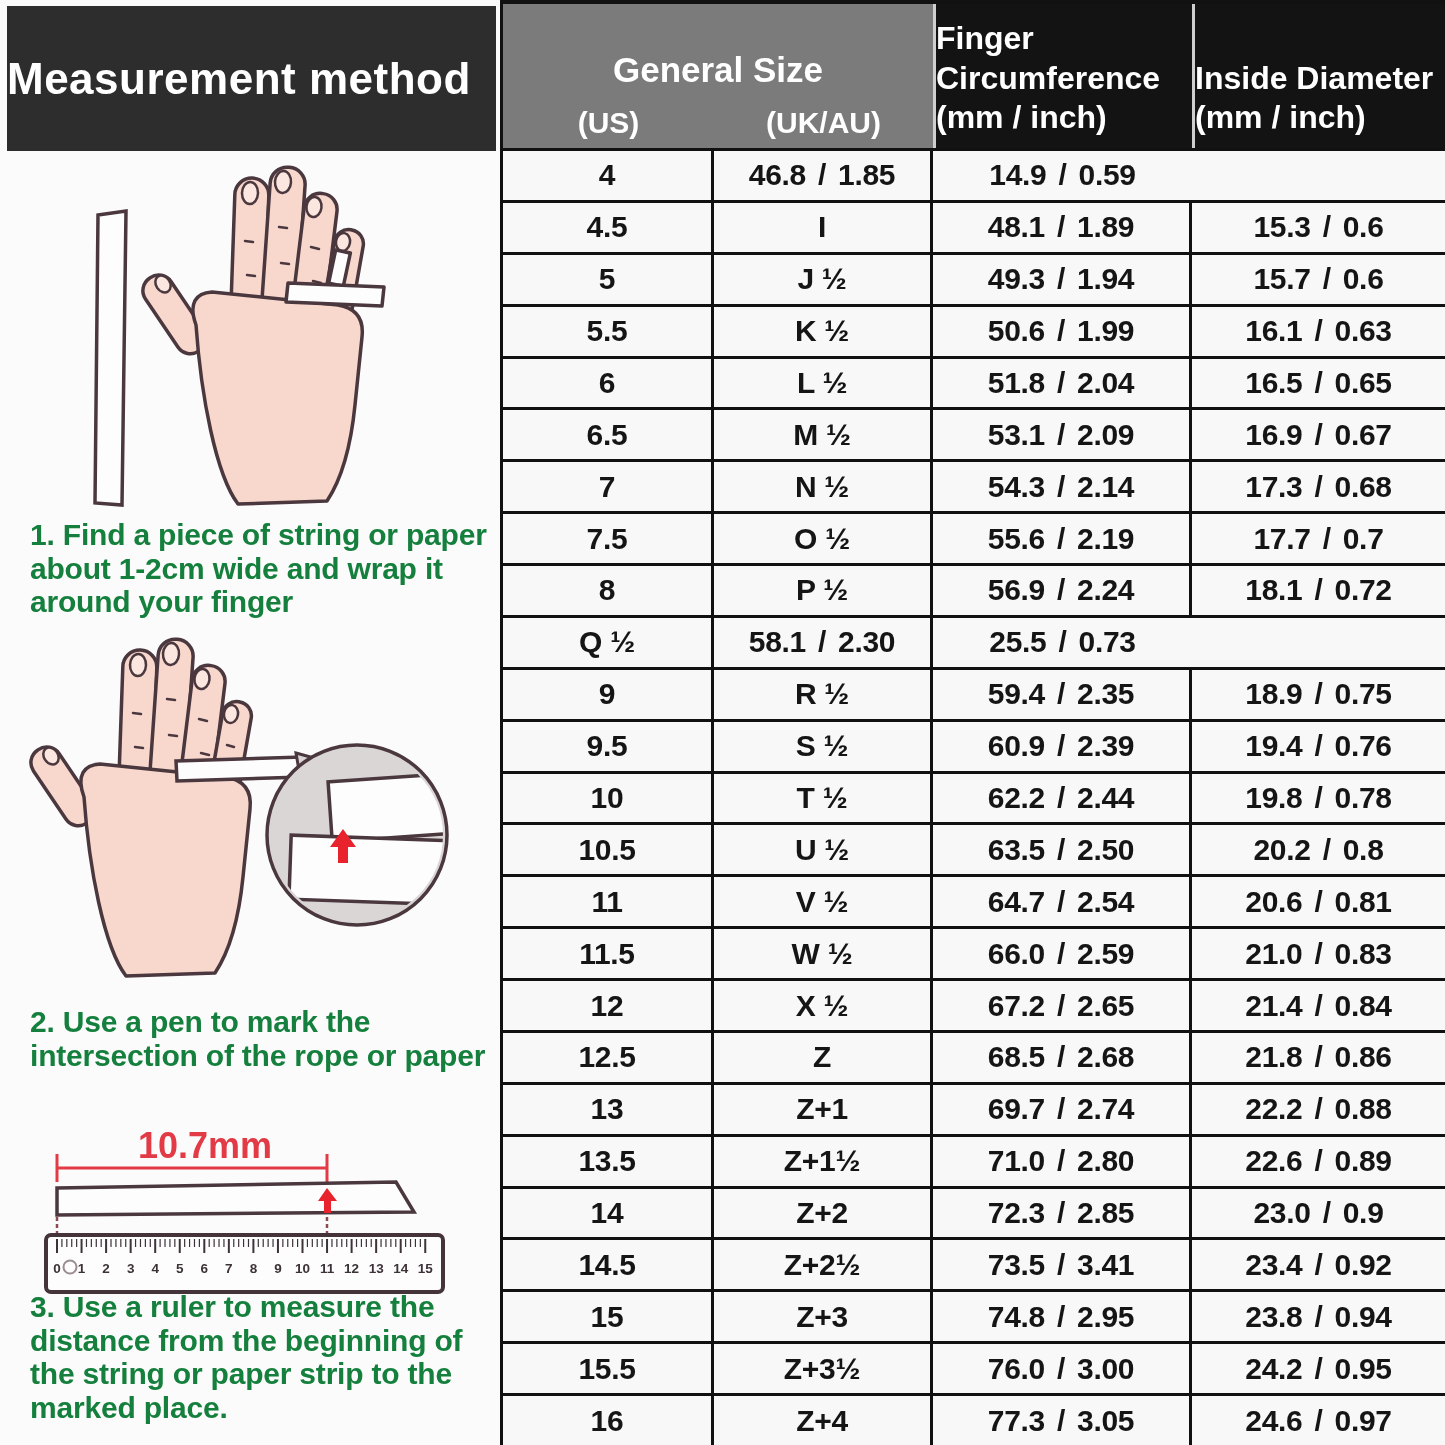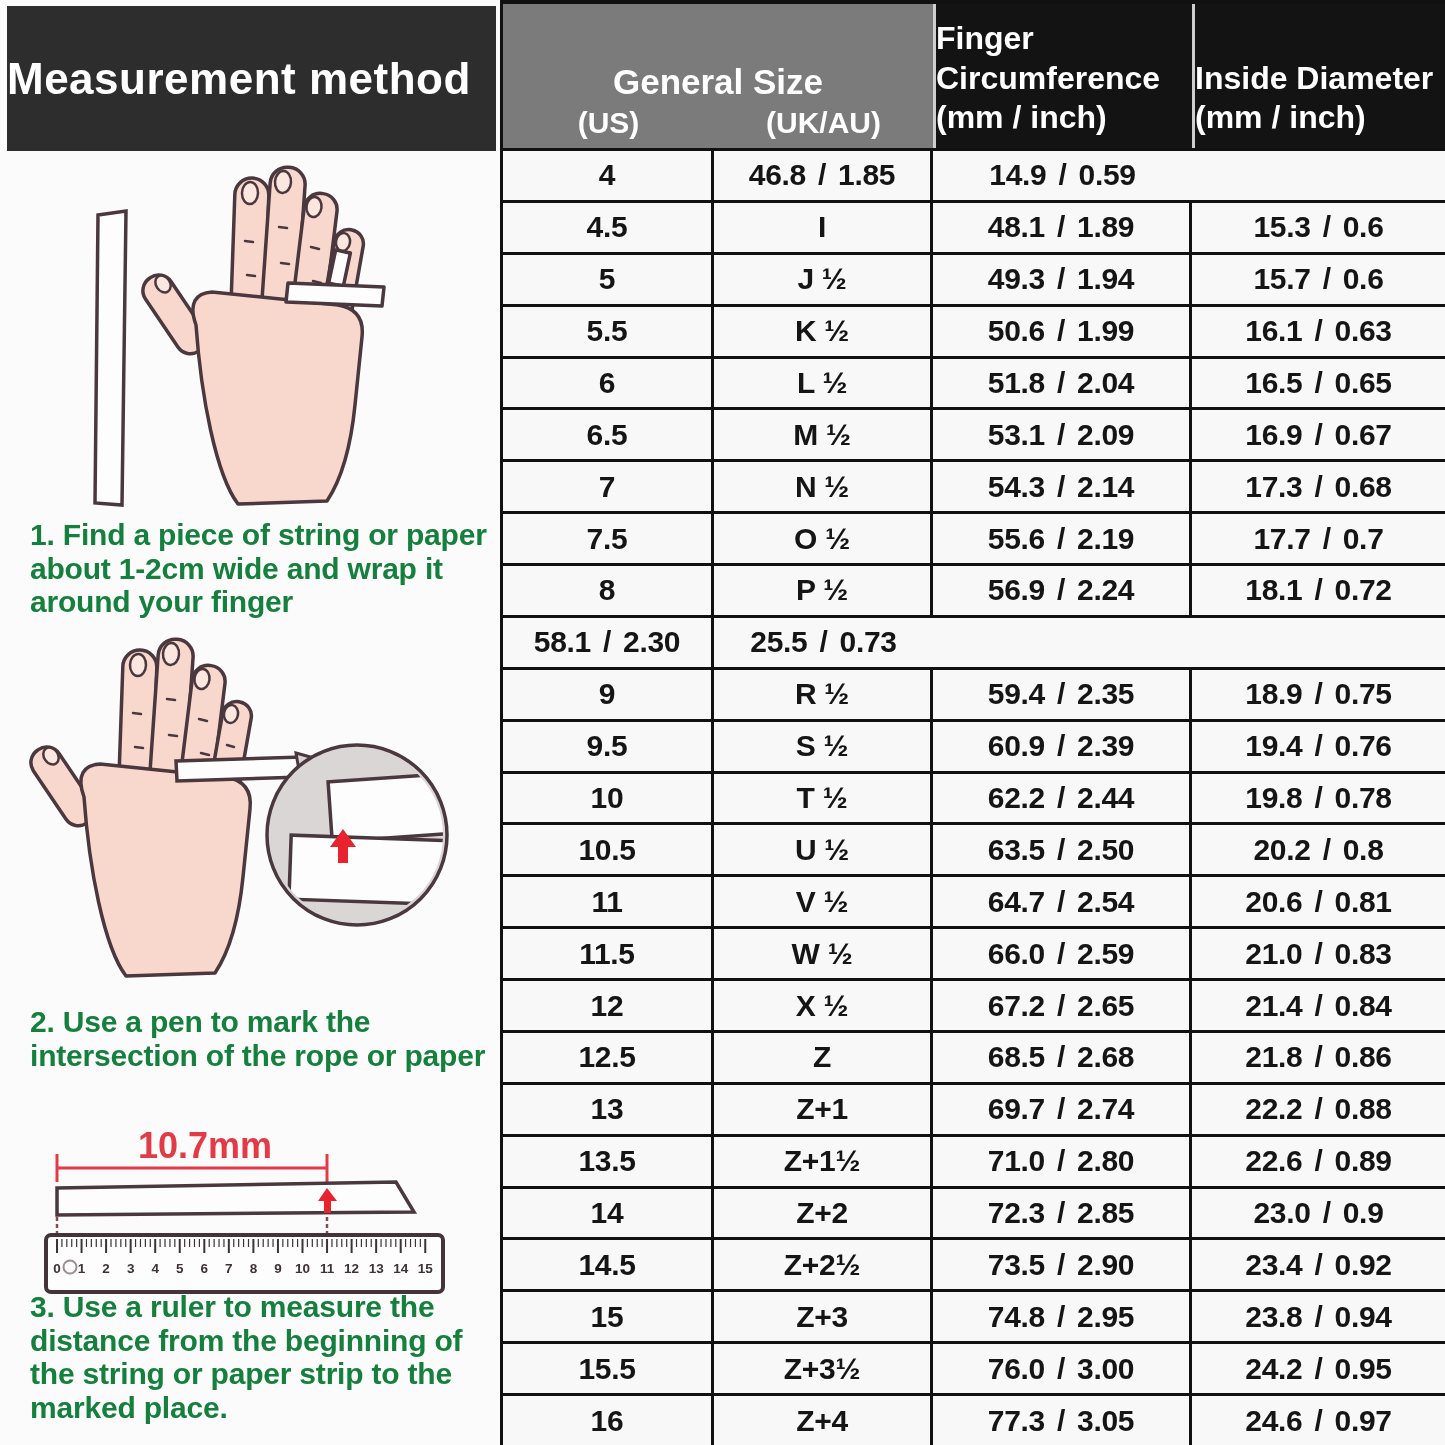--- a/index.html
+++ b/index.html
@@ -17,21 +17,21 @@
         line-height:1.12;letter-spacing:-0.2px;color:#15803d;}
   .step1{top:518px;}
   .step2{top:1005px;}
   .step3{top:1290px;}
   
   .size-table{position:absolute;left:500px;top:0;width:945px;height:1445px;box-sizing:border-box;
               border-top:4px solid #111111;border-left:3px solid #111111;background:#f8f8f8;}
   .thead{display:grid;grid-template-columns:430px 259px 253px;height:144px;}
   .th{box-sizing:border-box;color:#ffffff;font-weight:bold;text-align:center;}
   .th-general{background:#7b7b7b;display:flex;flex-direction:column;justify-content:flex-end;
-              padding-bottom:8px;}
+              padding-bottom:8px;gap:12px;}
   .th-line1{font-size:35px;}
   .th-sub{display:grid;grid-template-columns:211px 219px;font-size:30px;margin-top:4px;}
   .th-dark{background:#131313;border-left:3px solid #cfcfcf;display:flex;flex-direction:column;
            justify-content:flex-end;align-items:flex-start;padding-bottom:10px;font-size:32px;line-height:1.24;}
   .tbody{display:grid;grid-template-rows:repeat(25,1fr);height:1297px;}
   .trow{display:grid;grid-template-columns:211px 219px 259px 253px;border-top:3px solid #111111;}
   .cell{display:flex;align-items:center;justify-content:center;border-right:3px solid #111111;
         font-size:30px;font-weight:bold;color:#151515;background:#f8f8f8;letter-spacing:-0.3px;}
   .cell:last-child{border-right:none;border-radius:16px;}
   .slash{margin:0 12px;}
@@ -348,20 +348,21 @@
             <span class="slash">/</span>
             <span>2.24</span>
           </div>
           <div class="cell">
             <span>18.1</span>
             <span class="slash">/</span>
             <span>0.72</span>
           </div>
         </div>
         <div class="trow">
+          <div class="cell">Q ½</div>
           <div class="cell">
             <span>58.1</span>
             <span class="slash">/</span>
             <span>2.30</span>
           </div>
           <div class="cell">
             <span>25.5</span>
             <span class="slash">/</span>
             <span>0.73</span>
           </div>
@@ -519,21 +520,21 @@
             <span class="slash">/</span>
             <span>0.9</span>
           </div>
         </div>
         <div class="trow">
           <div class="cell">14.5</div>
           <div class="cell">Z+2½</div>
           <div class="cell">
             <span>73.5</span>
             <span class="slash">/</span>
-            <span>2.90</span>
+            <span>3.41</span>
           </div>
           <div class="cell">
             <span>23.4</span>
             <span class="slash">/</span>
             <span>0.92</span>
           </div>
         </div>
         <div class="trow">
           <div class="cell">15</div>
           <div class="cell">Z+3</div>

